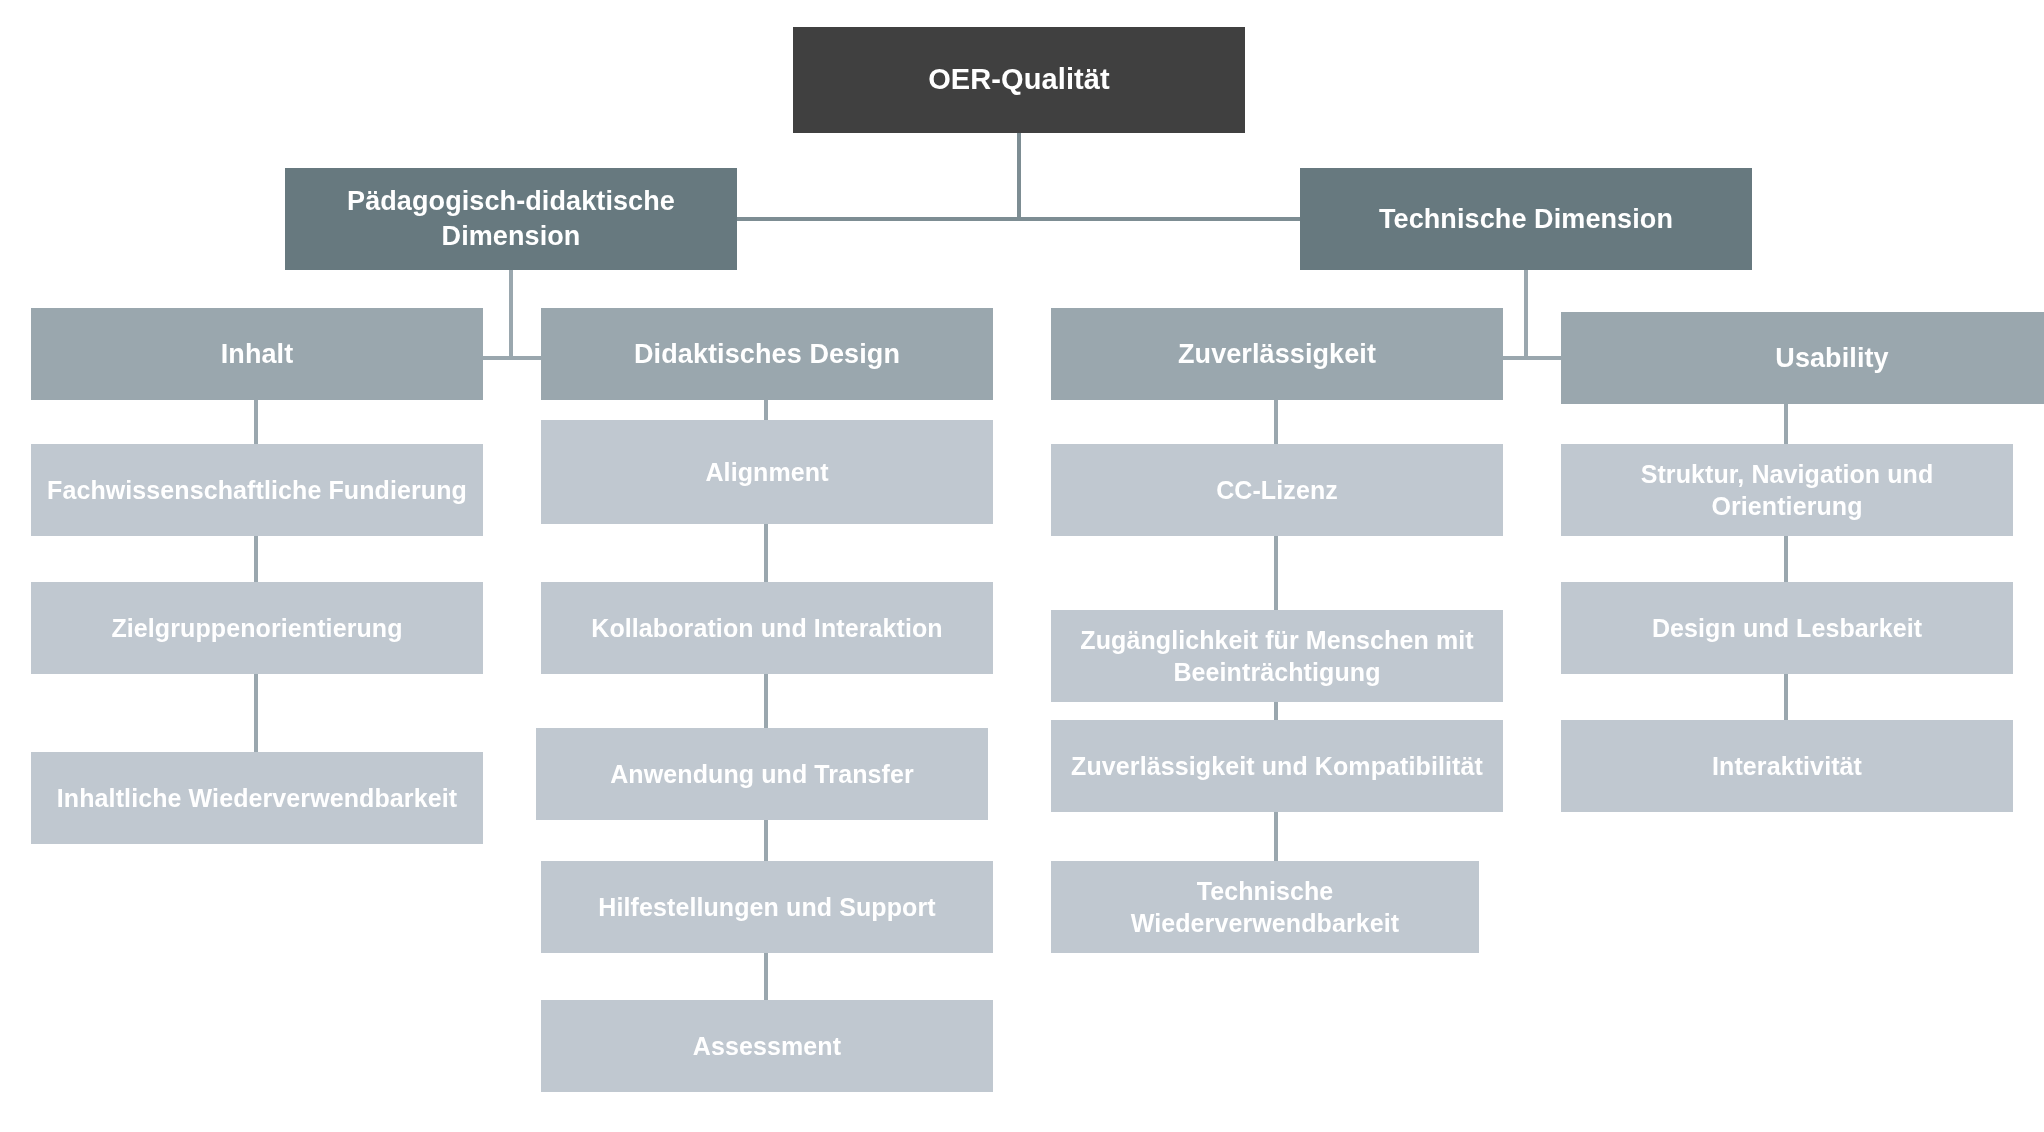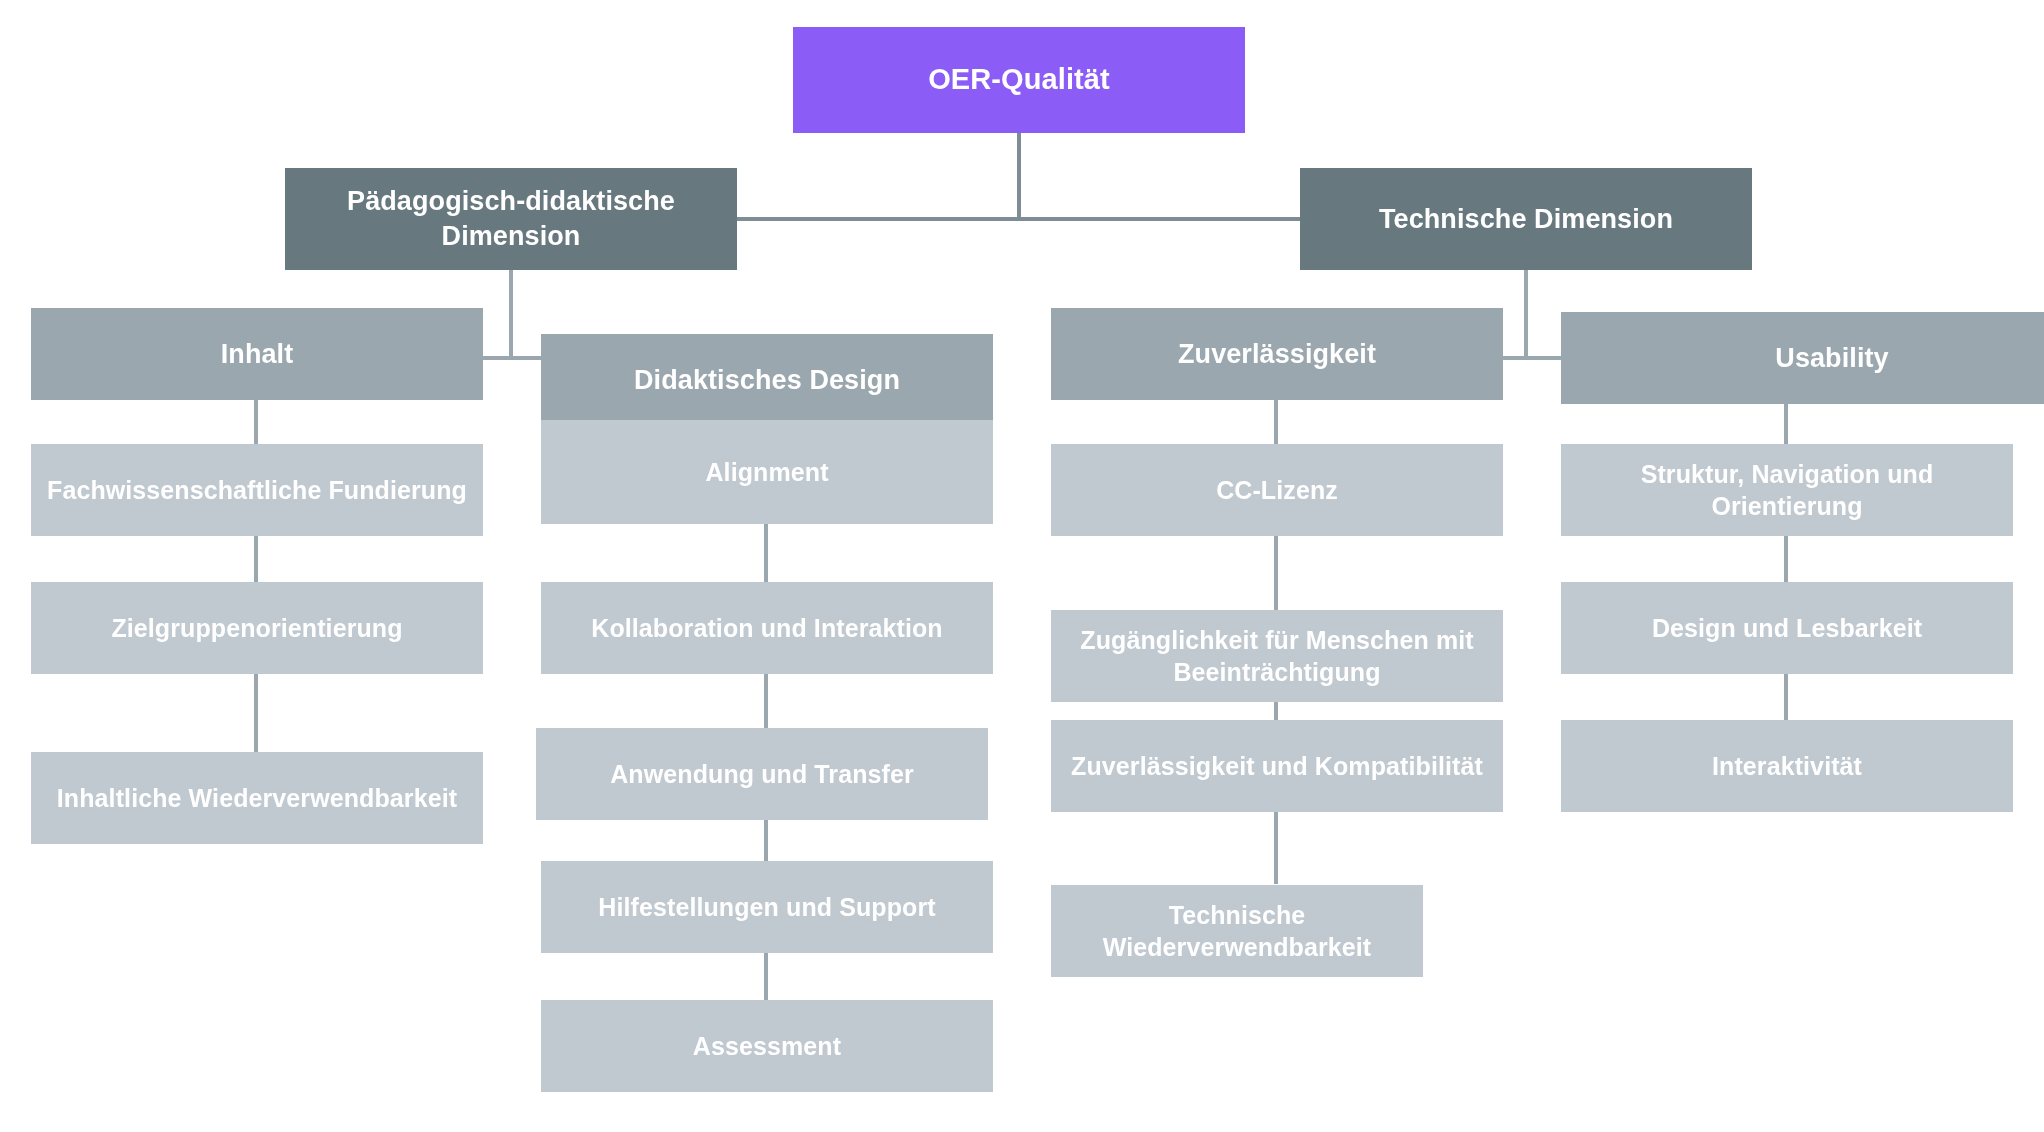--- a/index.html
+++ b/index.html
@@ -24,21 +24,21 @@
     align-items: center;
     justify-content: center;
     text-align: center;
     color: #ffffff;
     font-weight: bold;
     line-height: 1.28;
     padding: 4px 10px;
     letter-spacing: 0.1px;
     z-index: 2;
   }
-  .lvl-root  { background: #8b5cf6; font-size: 29px; }
+  .lvl-root  { background: #404040; font-size: 29px; }
   .lvl-dim   { background: #67797f; font-size: 27px; }
   .lvl-cat   { background: #9aa7ae; font-size: 27px; }
   .lvl-leaf  { background: #c0c8d0; font-size: 25px; }
 
   .conn {
     position: absolute;
     background: #9aa7ae;
     z-index: 1;
   }
   .conn.v { width: 4px; }
@@ -69,36 +69,36 @@
   <div class="conn v" style="left:1274px; top:400px; height:484px;"></div>
 
   <div class="conn v" style="left:1784px; top:400px; height:352px;"></div>
 
   <div class="node lvl-root" style="left:793px; top:27px; width:452px; height:106px;">OER-Qualität</div>
 
   <div class="node lvl-dim" style="left:285px; top:168px; width:452px; height:102px;">Pädagogisch-didaktische Dimension</div>
   <div class="node lvl-dim" style="left:1300px; top:168px; width:452px; height:102px;">Technische Dimension</div>
 
   <div class="node lvl-cat" style="left:31px; top:308px; width:452px; height:92px;">Inhalt</div>
-  <div class="node lvl-cat" style="left:541px; top:308px; width:452px; height:92px;margin-top:26px;">Didaktisches Design</div>
+  <div class="node lvl-cat" style="left:541px; top:308px; width:452px; height:92px;">Didaktisches Design</div>
   <div class="node lvl-cat" style="left:1051px; top:308px; width:452px; height:92px;">Zuverlässigkeit</div>
   <div class="node lvl-cat" style="left:1561px; top:312px; width:542px; height:92px;">Usability</div>
 
   <div class="node lvl-leaf" style="left:31px; top:444px; width:452px; height:92px;">Fachwissenschaftliche Fundierung</div>
   <div class="node lvl-leaf" style="left:31px; top:582px; width:452px; height:92px;">Zielgruppenorientierung</div>
   <div class="node lvl-leaf" style="left:31px; top:720px; width:452px; height:92px;margin-top:32px;">Inhaltliche Wiederverwendbarkeit</div>
 
   <div class="node lvl-leaf" style="left:541px; top:420px; width:452px; height:104px;text-align:right;">Alignment</div>
   <div class="node lvl-leaf" style="left:541px; top:582px; width:452px; height:92px;">Kollaboration und Interaktion</div>
   <div class="node lvl-leaf" style="left:536px; top:720px; width:452px; height:92px;margin-top:8px;">Anwendung und Transfer</div>
   <div class="node lvl-leaf" style="left:541px; top:861px; width:452px; height:92px;">Hilfestellungen und Support</div>
   <div class="node lvl-leaf" style="left:541px; top:1000px; width:452px; height:92px;">Assessment</div>
 
   <div class="node lvl-leaf" style="left:1051px; top:444px; width:452px; height:92px;">CC-Lizenz</div>
   <div class="node lvl-leaf" style="left:1051px; top:582px; width:452px; height:92px;margin-top:28px;">Zugänglichkeit für Menschen mit Beeinträchtigung</div>
   <div class="node lvl-leaf" style="left:1051px; top:720px; width:452px; height:92px;">Zuverlässigkeit und Kompatibilität</div>
-  <div class="node lvl-leaf" style="left:1051px; top:861px; width:372px; height:92px;margin-top:24px;">Technische Wiederverwendbarkeit</div>
+  <div class="node lvl-leaf" style="left:1051px; top:861px; width:428px; height:92px;">Technische Wiederverwendbarkeit</div>
 
   <div class="node lvl-leaf" style="left:1561px; top:444px; width:452px; height:92px;">Struktur, Navigation und Orientierung</div>
   <div class="node lvl-leaf" style="left:1561px; top:582px; width:452px; height:92px;">Design und Lesbarkeit</div>
   <div class="node lvl-leaf" style="left:1561px; top:720px; width:452px; height:92px;">Interaktivität</div>
 
 </div>
 
 </body></html>

